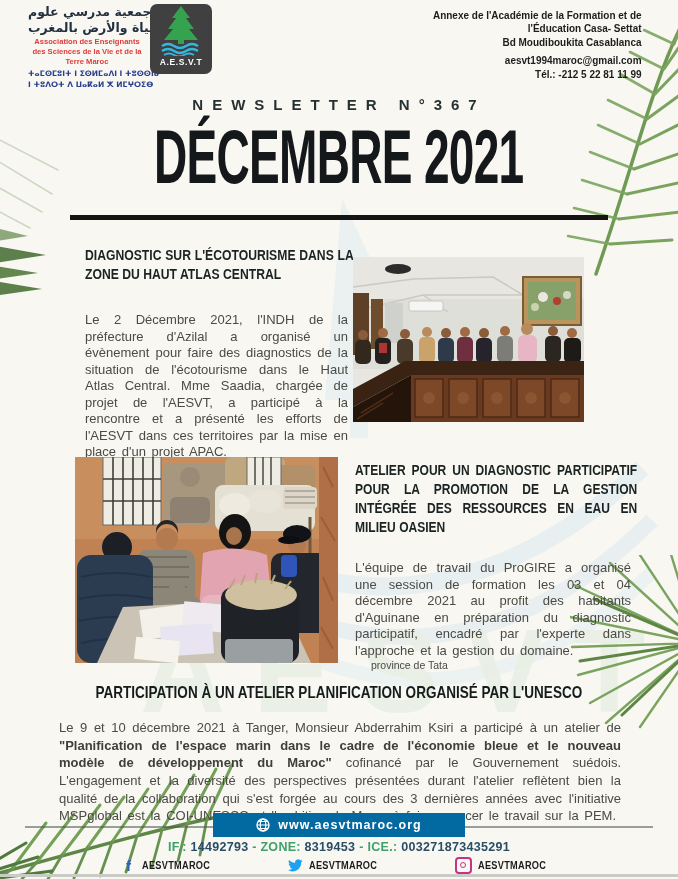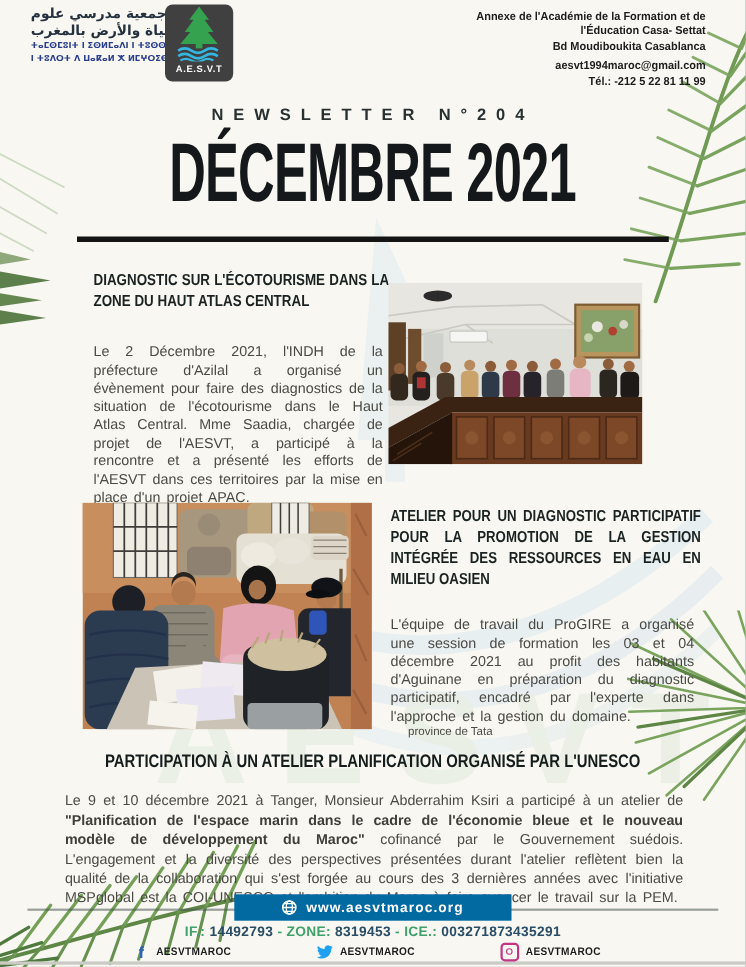--- a/index.html
+++ b/index.html
@@ -95,20 +95,21 @@
   <svg class="abs deco" style="left:-8px;top:763px;" width="242" height="116" viewBox="0 0 242 116">
     <path d="M0 112 C75 92 155 68 235 52" stroke="#5e8746" stroke-width="3.5" fill="none" stroke-linecap="round"></path>
     <path d="M20 106 L54 60 M45 99 L82 51 M70 92 L108 42 M95 85 L132 34 M120 79 L156 26 M145 73 L180 18 M170 67 L202 12 M195 61 L224 6 M215 55 L240 2" stroke="#74a058" stroke-width="3" fill="none" stroke-linecap="round"></path>
     <path d="M20 106 L6 116 M45 99 L30 116 M70 92 L56 116 M95 85 L82 115 M120 79 L108 113 M145 73 L134 109 M170 67 L160 104 M195 61 L186 98 M215 55 L208 92" stroke="#679150" stroke-width="2.8" fill="none" stroke-linecap="round"></path>
     <path d="M0 116 L60 108 M0 108 L46 94 M0 100 L34 80" stroke="#4f7a3e" stroke-width="3" stroke-linecap="round"></path>
   </svg>
 
   <div class="abs logo-text content">
     <div class="arabic">جمعية مدرسي علوم</div>
     <div class="arabic">الحياة والأرض بالمغرب</div>
+    <div class="assoc-red">Association des Enseignants des Sciences de la Vie et de la Terre Maroc</div>
     <div class="tifinagh">ⵜⴰⵎⵙⵎⵓⵏⵜ ⵏ ⵉⵙⵍⵎⴰⴷⵏ ⵏ ⵜⵓⵙⵙⵏⴰ</div>
     <div class="tifinagh" style="margin-top:0;">ⵏ ⵜⵓⴷⵔⵜ ⴷ ⵡⴰⴽⴰⵍ ⵅ ⵍⵎⵖⵔⵉⴱ</div>
   </div>
 
   <div class="abs logo-box content">
     <svg width="54" height="52" viewBox="0 0 54 52">
       <polygon points="27,2 36,14 32,14 40,25 35,25 44,36 10,36 19,25 14,25 22,14 18,14" fill="#35a24f"></polygon>
       <rect x="24" y="36" width="6" height="4" fill="#35a24f"></rect>
       <path d="M8 42 Q14 38 20 42 T32 42 T44 42" stroke="#35b6e0" stroke-width="2.4" fill="none"></path>
       <path d="M8 47 Q14 43 20 47 T32 47 T44 47" stroke="#35b6e0" stroke-width="2.4" fill="none"></path>
@@ -119,21 +120,21 @@
 
   <div class="abs contact content">
     <div>Annexe de l'Académie de la Formation et de</div>
     <div>l'Éducation Casa- Settat</div>
     <div>Bd Moudiboukita Casablanca</div>
     <div class="gap"></div>
     <div>aesvt1994maroc@gmail.com</div>
     <div>Tél.: -212 5 22 81 11 99</div>
   </div>
 
-  <div class="abs news-label content">NEWSLETTER N°204</div>
+  <div class="abs news-label content">NEWSLETTER N°367</div>
   <div class="abs title-wrap content">
     <div class="title">DÉCEMBRE 2021</div>
   </div>
   <div class="abs rule content"></div>
 
   <div class="abs art1-h content">
     <span class="h-cond">DIAGNOSTIC SUR L'ÉCOTOURISME DANS LA ZONE DU HAUT ATLAS CENTRAL</span>
   </div>
   <div class="abs art1-b content">
     <p class="body-p">Le 2 Décembre 2021, l'INDH de la préfecture d'Azilal a organisé un évènement pour faire des diagnostics de la situation de l'écotourisme dans le Haut Atlas Central. Mme Saadia, chargée de projet de l'AESVT, a participé à la rencontre et a présenté les efforts de l'AESVT dans ces territoires par la mise en place d'un projet APAC.</p>

